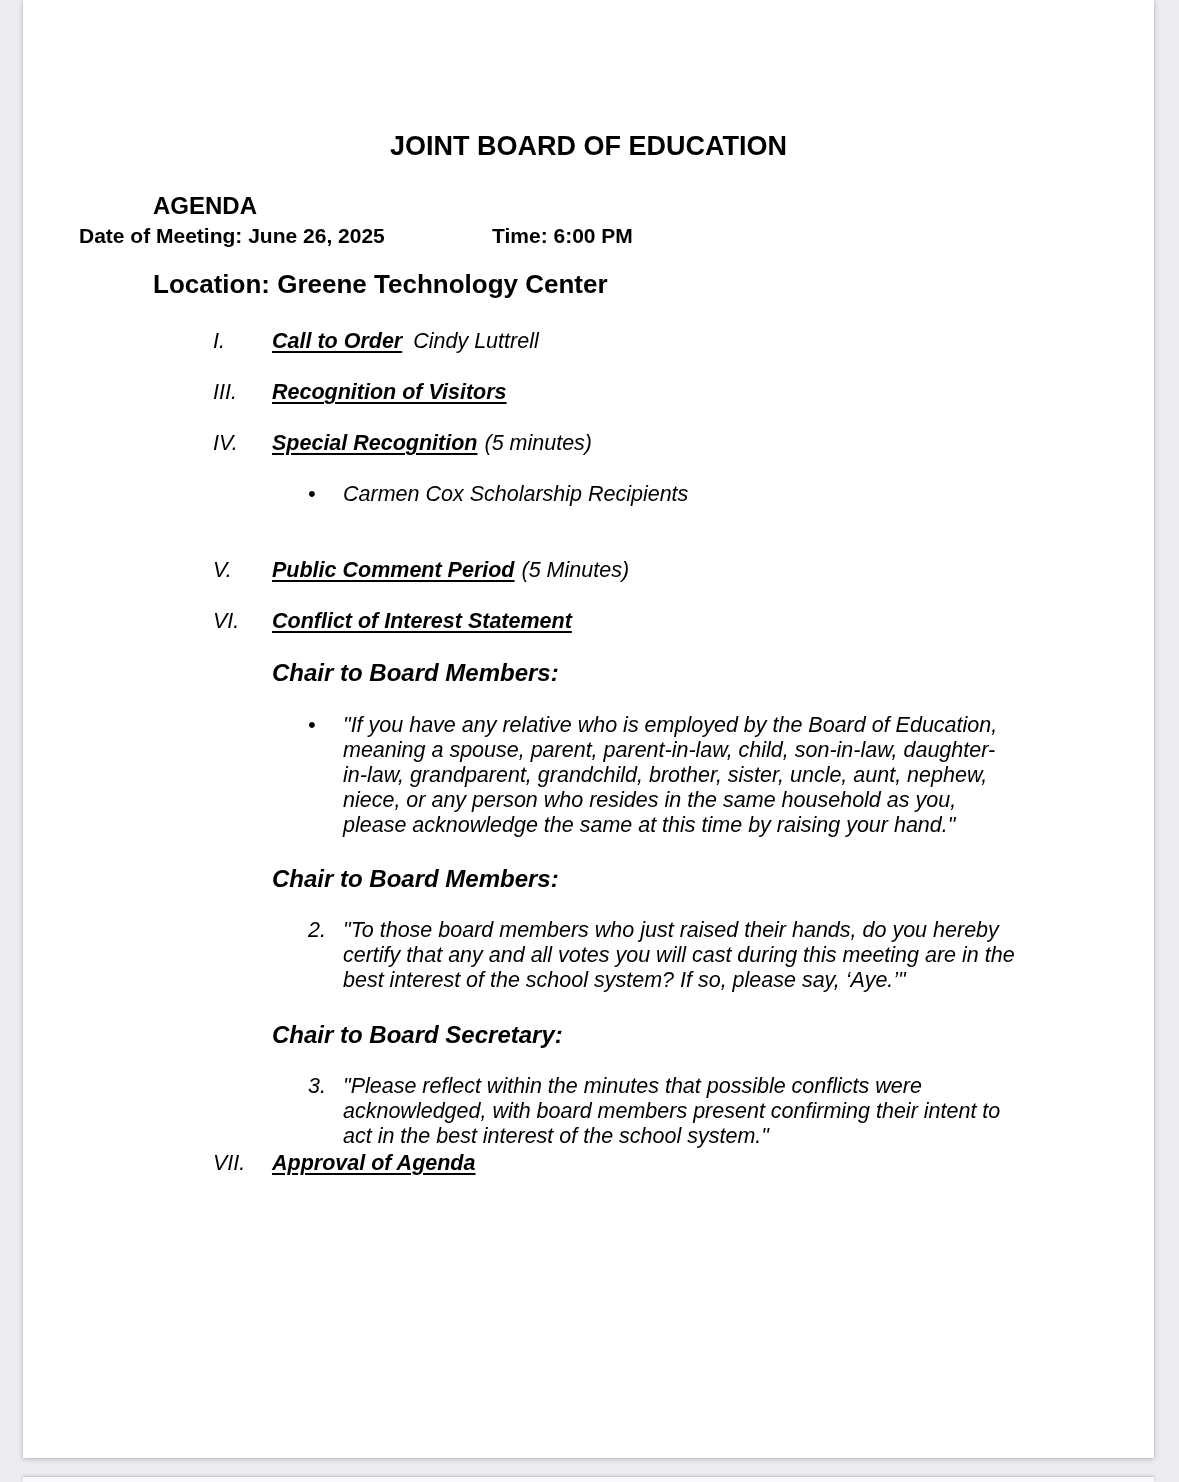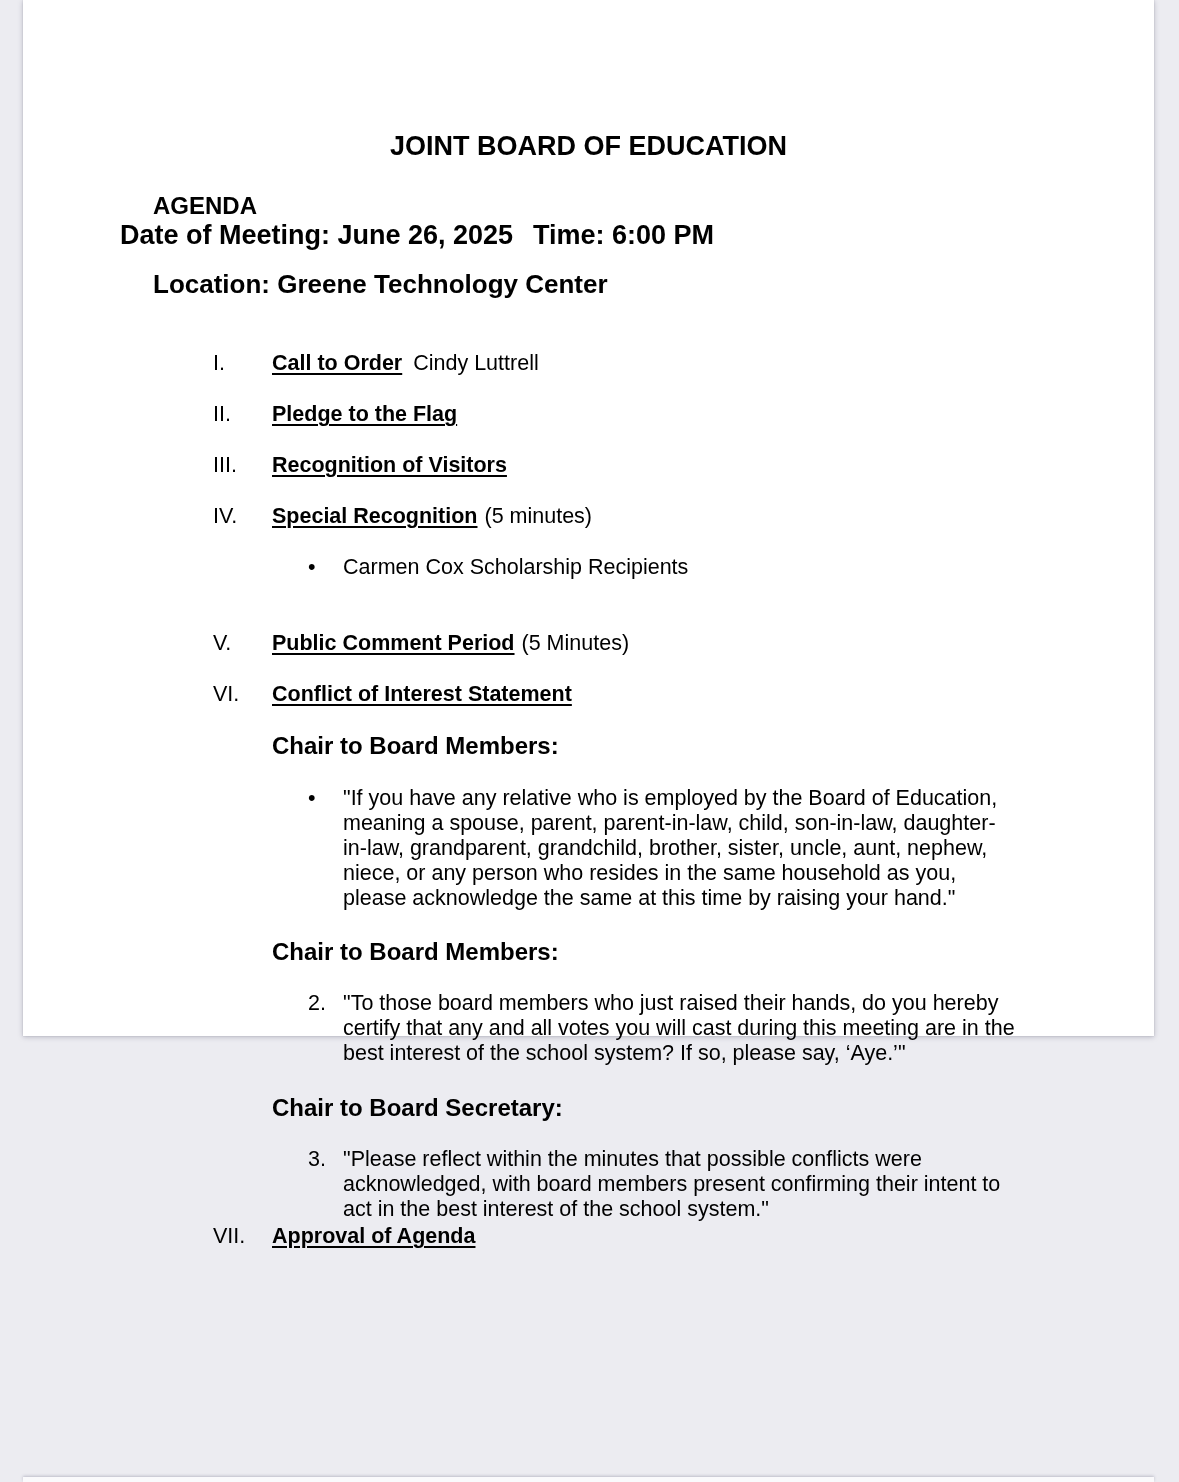--- a/index.html
+++ b/index.html
@@ -10,21 +10,21 @@
     background: #ececf1;
     font-family: "Liberation Sans", "DejaVu Sans", sans-serif;
     color: #000;
     overflow: hidden;
   }
   .page {
     position: absolute;
     left: 23px;
     top: 0;
     width: 1131px;
-    height: 1036px;
+    height: 1458px;
     background: #ffffff;
     box-shadow: 0 1px 5px rgba(100,100,125,0.40), 0 0 1px rgba(100,100,125,0.35);
     box-sizing: border-box;
     padding-top: 130px;
   }
   .next-page-edge {
     position: absolute;
     left: 23px;
     top: 1477px;
     width: 1131px;
@@ -38,36 +38,37 @@
     line-height: 32px;
     text-align: center;
   }
   .agenda-label {
     font-size: 24px;
     font-weight: bold;
     line-height: 29px;
     margin: 29px 0 0 130px;
   }
   .date-row {
-    margin: 3px 0 0 97px;
-    font-size: 27px;
+    margin: 3px 0 0 56px;
+    font-size: 21px;
     font-weight: bold;
     line-height: 25px;
   }
   .date-row .date { display: inline-block; width: 413px; }
   .location {
     margin: 24px 0 0 130px;
     font-size: 26px;
     font-weight: bold;
     line-height: 25px;
   }
   .agenda-list {
-    margin-top: 54px;
+    margin-top: 32px;
     font-size: 21.5px;
     line-height: 25px;
+    font-style: italic;
   }
   .roman-item { padding-left: 190px; margin-bottom: 26px; }
   .roman-item .numeral { display: inline-block; width: 59px; }
   .term {
     font-weight: bold;
     text-decoration: underline;
     text-decoration-thickness: 2px;
     text-underline-offset: 3px;
   }
   .note { margin-left: 7px; }
@@ -104,23 +105,20 @@
   </div>
 
   <div class="location">Location: Greene Technology Center</div>
 
   <div class="agenda-list">
 
     <div class="roman-item">
       <span class="numeral">I.</span><span class="term">Call to Order</span><span class="note wide">Cindy Luttrell</span>
     </div>
 
-    <div class="roman-item">
-      <span class="numeral">II.</span><span class="term">Pledge to the Flag</span>
-    </div>
 
     <div class="roman-item">
       <span class="numeral">III.</span><span class="term">Recognition of Visitors</span>
     </div>
 
     <div class="roman-item">
       <span class="numeral">IV.</span><span class="term">Special Recognition</span><span class="note">(5 minutes)</span>
     </div>
 
     <div class="bullet-item">

